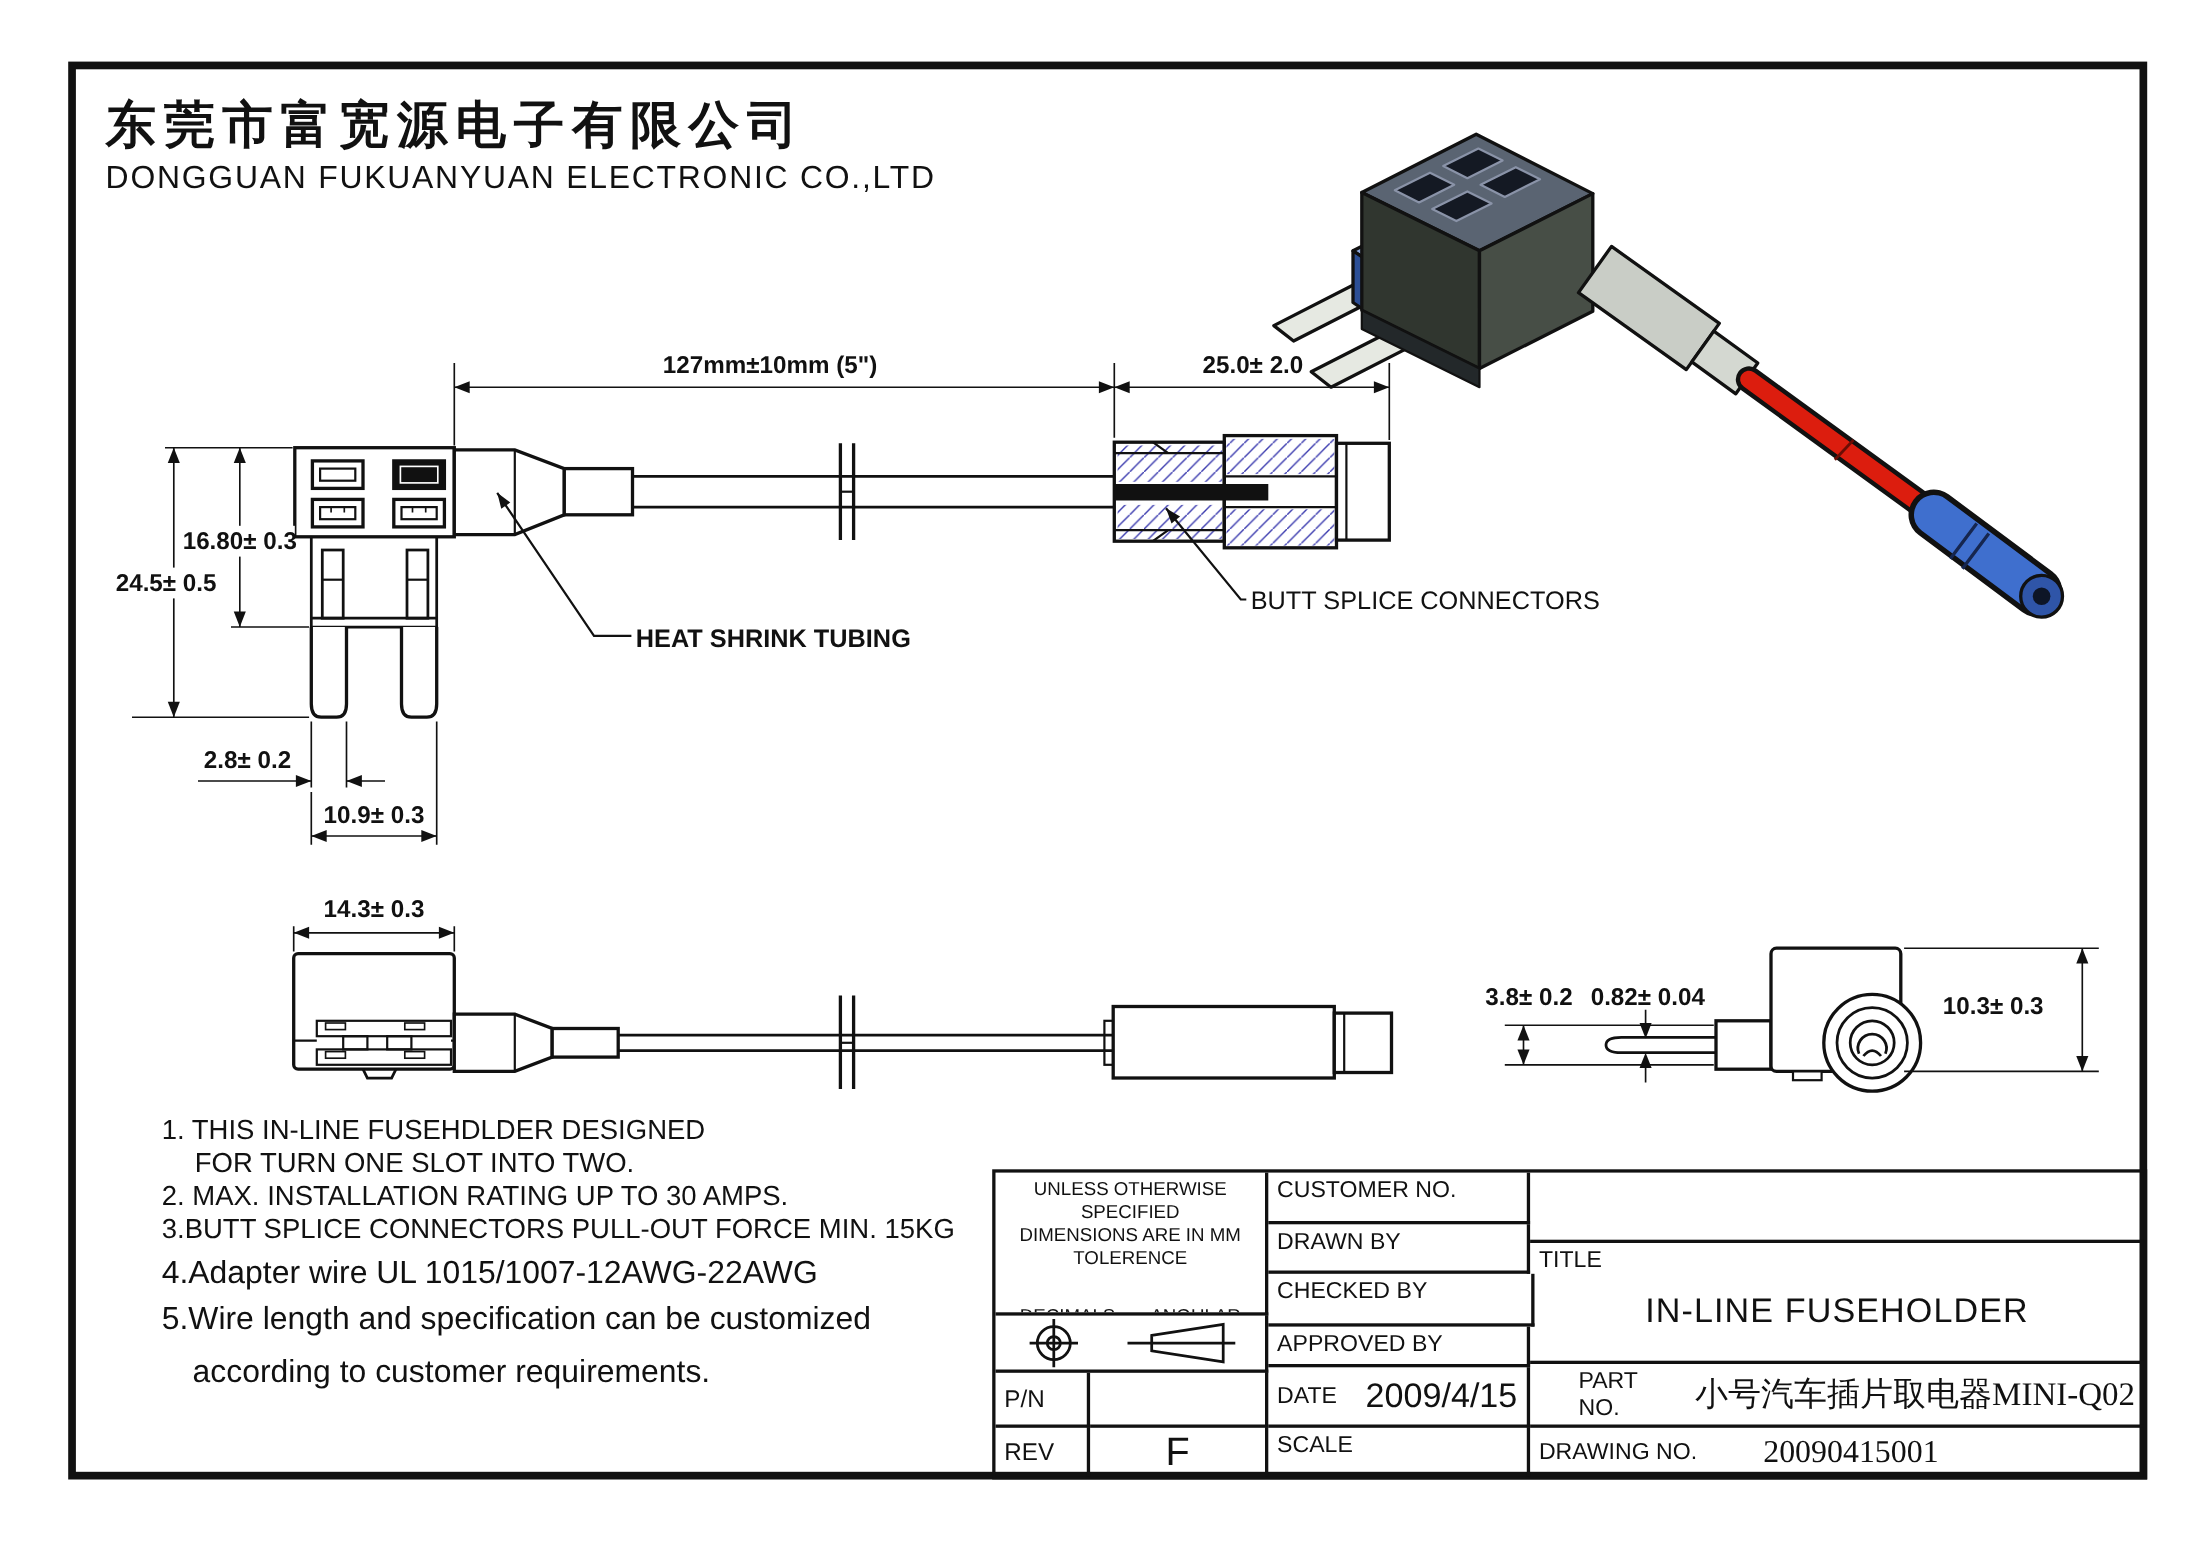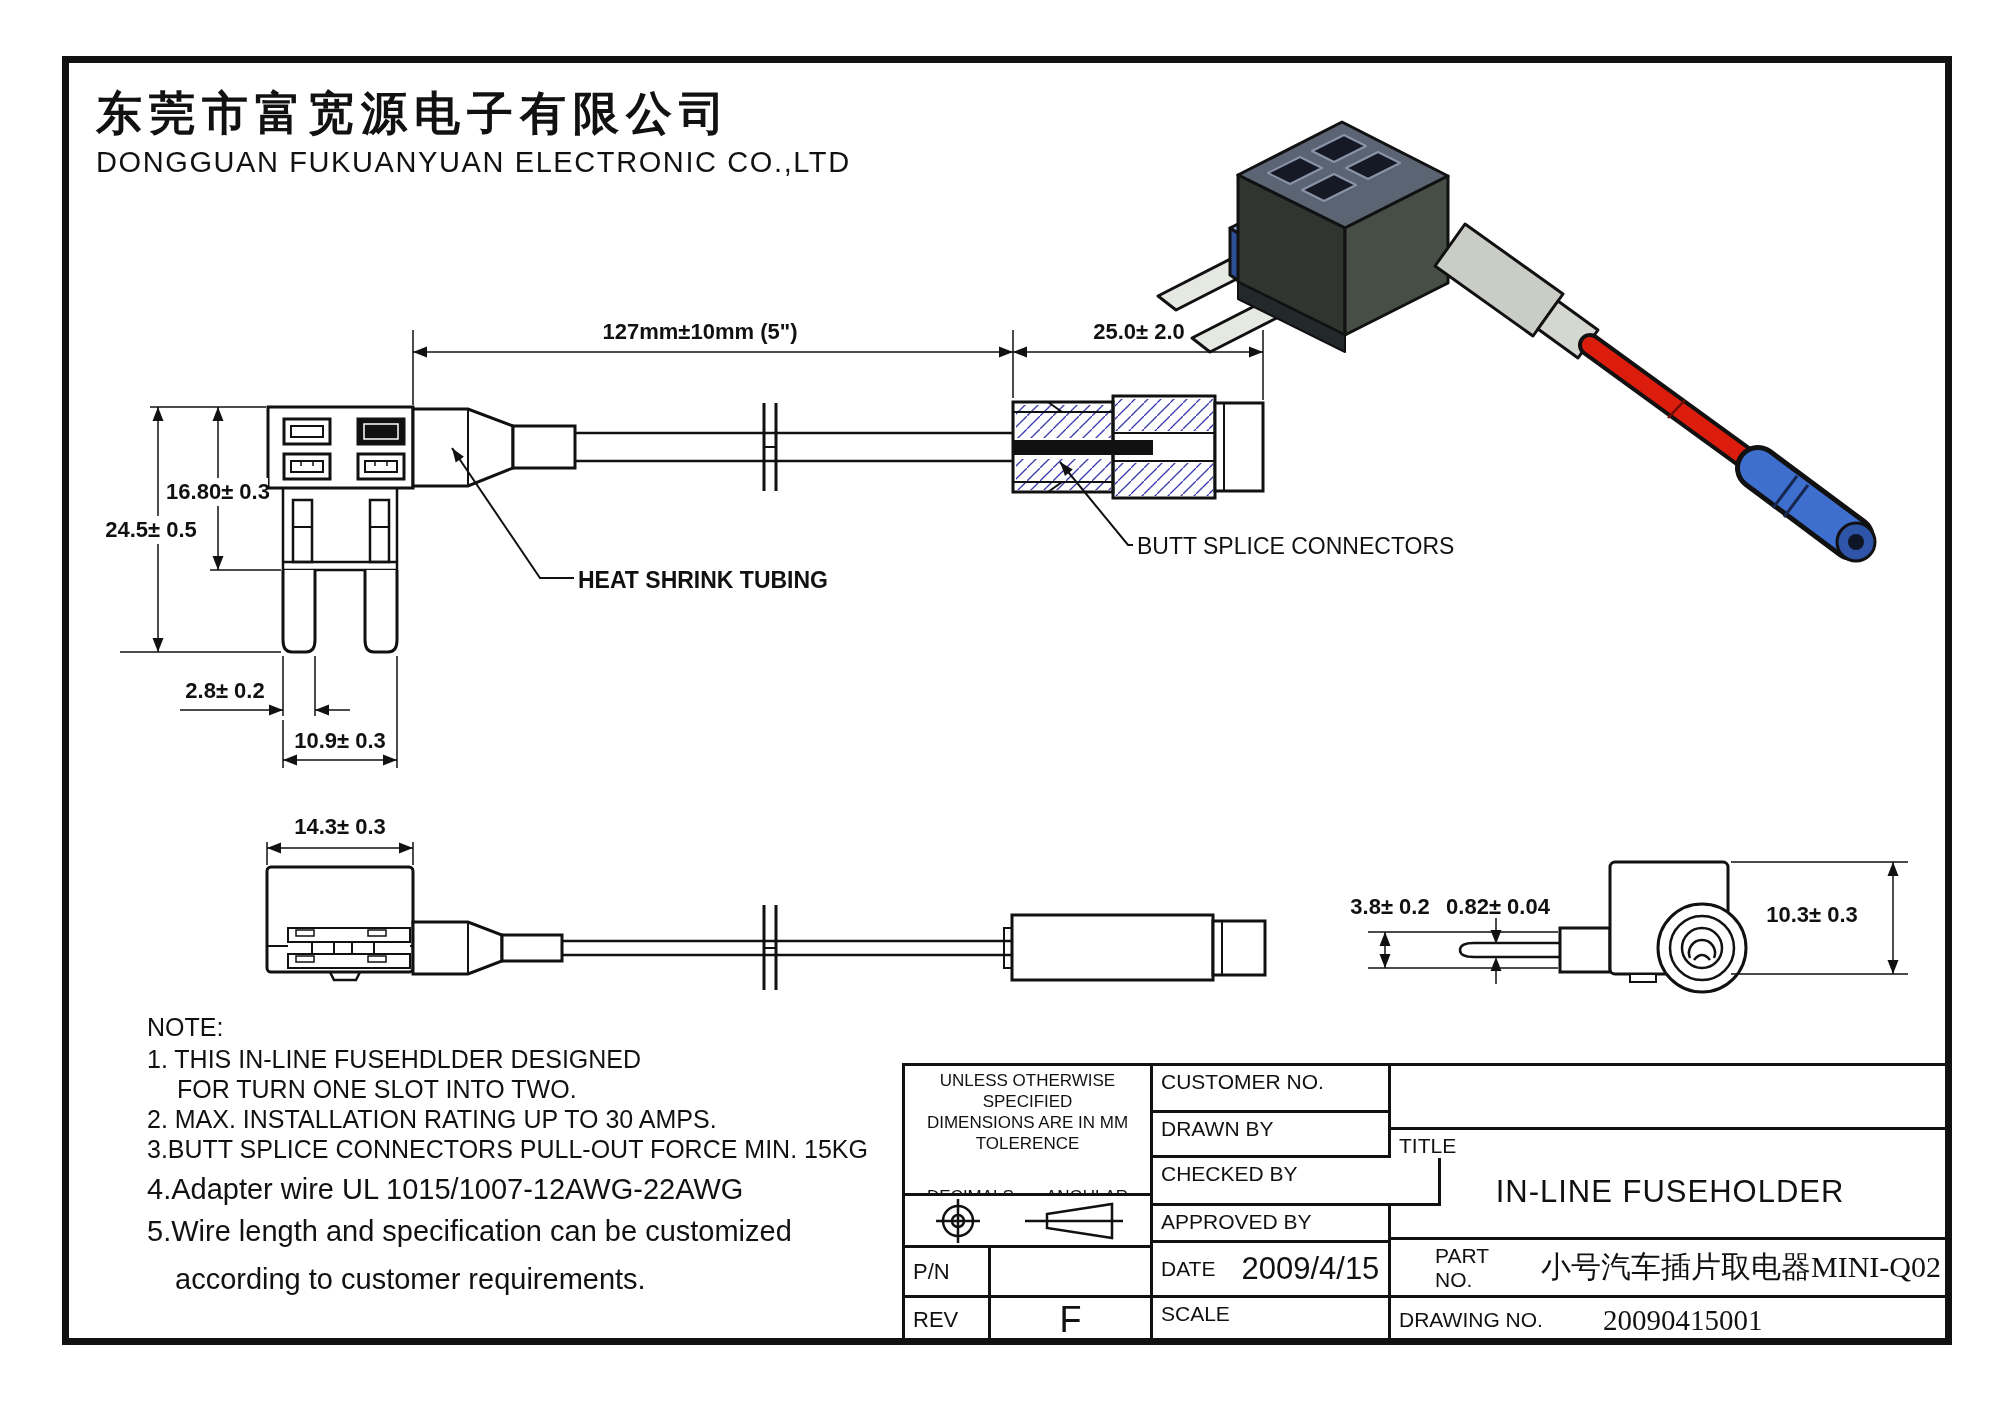--- a/index.html
+++ b/index.html
@@ -254,21 +254,20 @@
 
       <path d="M1758,468 L1852,538" stroke="#111" stroke-width="46" stroke-linecap="round" fill="none"></path>
       <path d="M1758,468 L1852,538" stroke="#3f6fce" stroke-width="36" stroke-linecap="round" fill="none"></path>
       <path d="M1773,508 L1797,476 M1784,517 L1808,485" stroke="#16264f" stroke-width="3" fill="none"></path>
       <circle cx="1856" cy="542" r="19" fill="#2f55a8" stroke-width="3"></circle>
       <circle cx="1856" cy="542" r="8" fill="#0d1526" stroke="none"></circle>
     </g>
   </svg>
 
   <div class="notes">
-    <div class="n-head">NOTE:</div>
     <div>1. THIS IN-LINE FUSEHDLDER DESIGNED</div>
     <div class="n-ind">FOR TURN ONE SLOT INTO TWO.</div>
     <div>2. MAX. INSTALLATION RATING UP TO 30 AMPS.</div>
     <div>3.BUTT SPLICE CONNECTORS PULL-OUT FORCE MIN. 15KG</div>
     <div class="n-big">4.Adapter wire UL 1015/1007-12AWG-22AWG</div>
     <div class="n-big">5.Wire length and specification can be customized</div>
     <div class="n-big2">according to customer requirements.</div>
   </div>
 
   <div class="tb">
@@ -308,21 +307,21 @@
     <div class="cell rev-val nobb" style="left:86px;top:232px;width:162px;height:44px;">
       <span>F</span>
     </div>
 
     <div class="cell lab" style="left:248px;top:0;width:238px;height:47px;">
       <span>CUSTOMER NO.</span>
     </div>
     <div class="cell lab" style="left:248px;top:47px;width:238px;height:45px;">
       <span>DRAWN BY</span>
     </div>
-    <div class="cell lab" style="left:248px;top:92px;width:288px;height:48px;">
+    <div class="cell lab" style="left:248px;top:92px;width:242px;height:48px;">
       <span>CHECKED BY</span>
     </div>
     <div class="cell lab" style="left:248px;top:140px;width:238px;height:37px;">
       <span>APPROVED BY</span>
     </div>
     <div class="cell lab daterow" style="left:248px;top:177px;width:238px;height:55px;">
       <span>DATE</span>
       <span class="bigval">2009/4/15</span>
     </div>
     <div class="cell lab nobb" style="left:248px;top:232px;width:238px;height:44px;">

